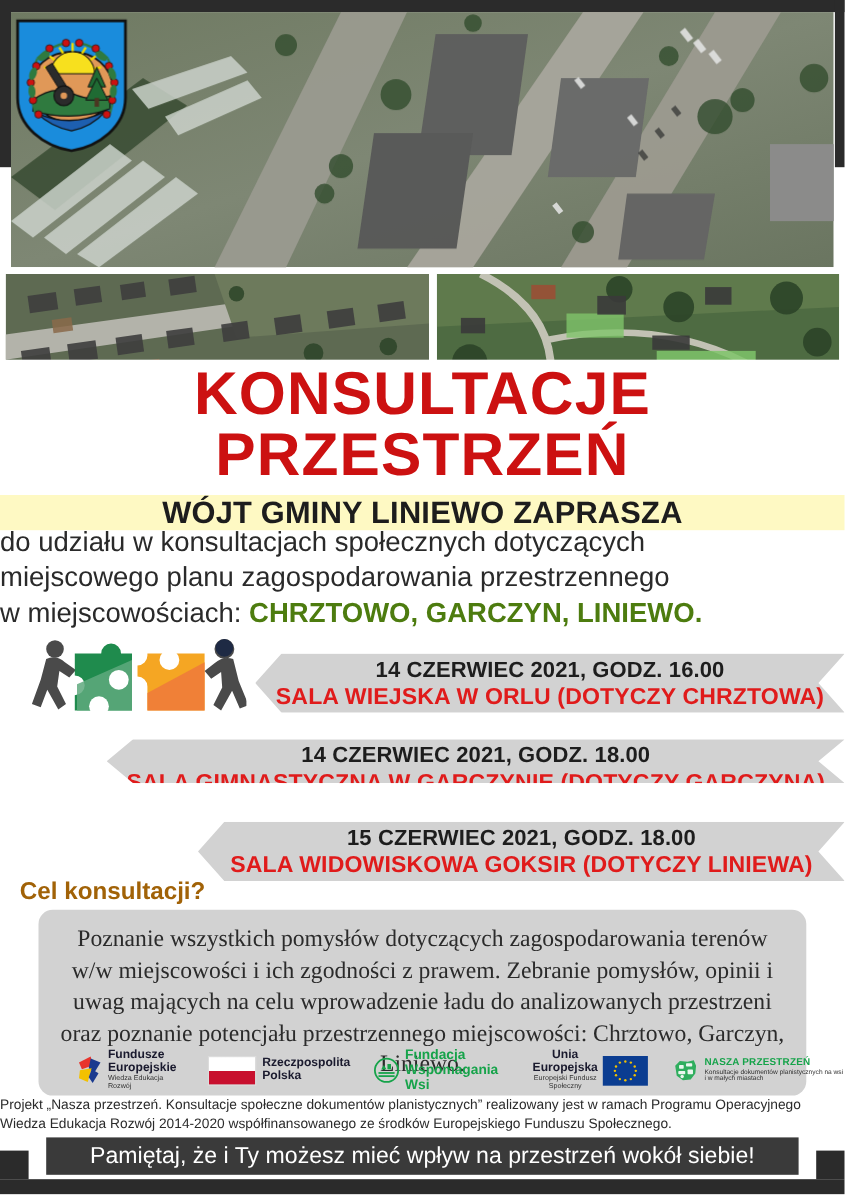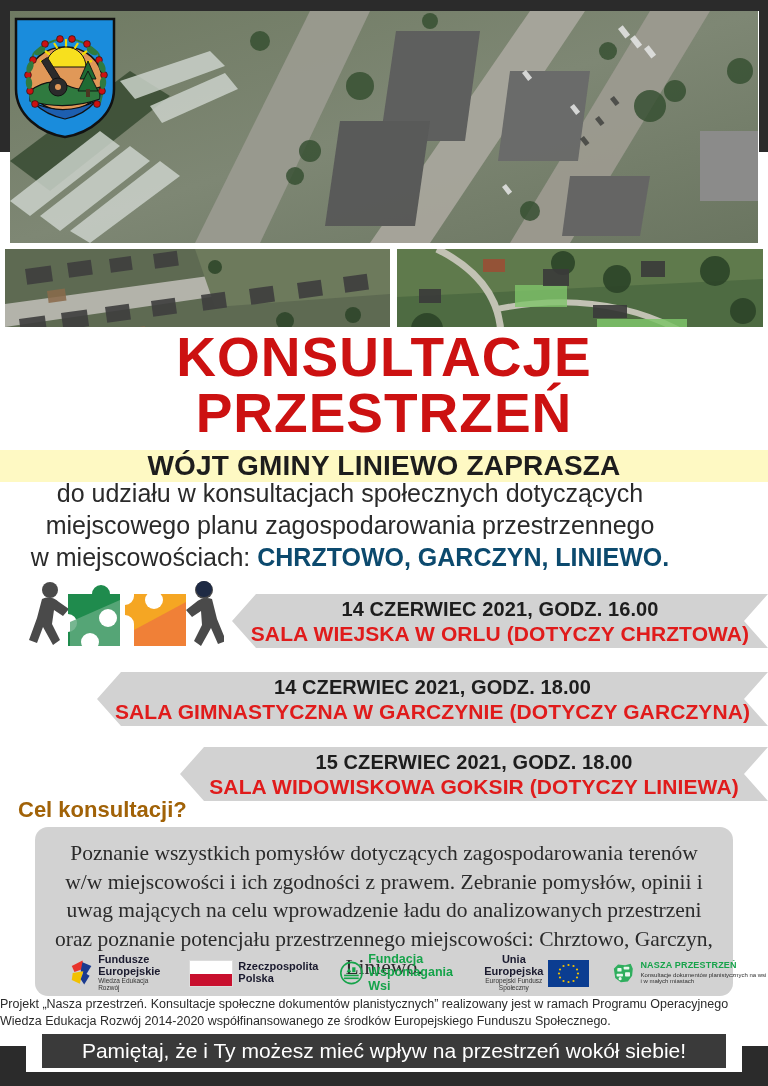--- a/index.html
+++ b/index.html
@@ -113,47 +113,47 @@
     color: #1d1d1d;
     margin: 9px 0 0 0;
     letter-spacing: 0.2px;
     background: #fef9c3;
   }
 
   .intro {
     position: absolute;
     left: 0; top: 477px;
     width: 700px;
-    text-align: center;
+    text-align: left;
     font-size: 25px;
     color: #2a2a2a;
     line-height: 1.28;
     z-index: 6;
   }
-  .intro b { font-weight: bold; color: #0c4a6e; }
+  .intro b { font-weight: bold; color: #4d7c0f; }
 
   
   .puzzle {
     position: absolute;
     left: 28px; top: 578px;
     width: 196px; height: 74px;
     z-index: 6;
   }
 
   
   .banner {
     position: absolute;
     background: #d2d2d2;
     -webkit-clip-path: polygon(24px 0, 100% 0, calc(100% - 24px) 50%, 100% 100%, 24px 100%, 0 50%);
     clip-path: polygon(24px 0, 100% 0, calc(100% - 24px) 50%, 100% 100%, 24px 100%, 0 50%);
     text-align: center;
     z-index: 6;
   }
   .banner-1 { left: 232px; top: 594px; width: 536px; height: 54px; }
-  .banner-2 { left: 97px; top: 672px; width: 671px; height: 54px; }
+  .banner-2 { left: 97px; top: 672px; width: 671px; height: 40px; }
   .banner-3 { left: 180px; top: 747px; width: 588px; height: 54px; }
 
   .banner-when {
     display: block;
     font-size: 20px;
     font-weight: bold;
     color: #1d1d1d;
     padding-top: 4px;
     letter-spacing: 0.1px;
   }

